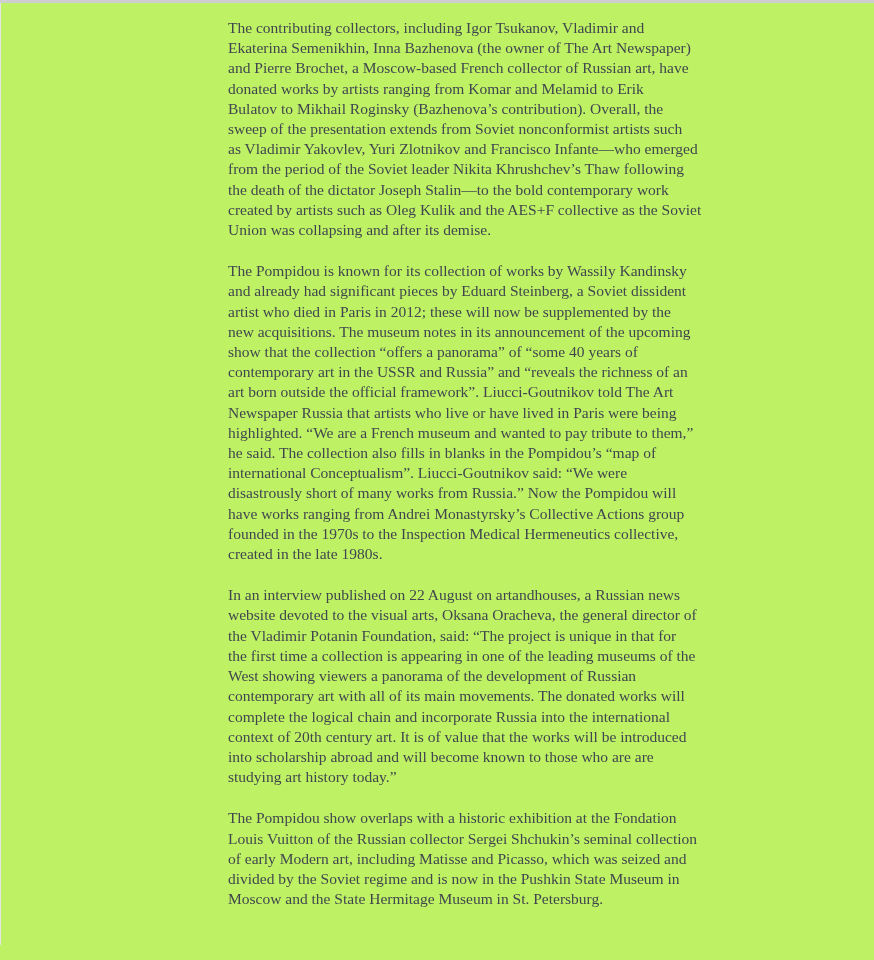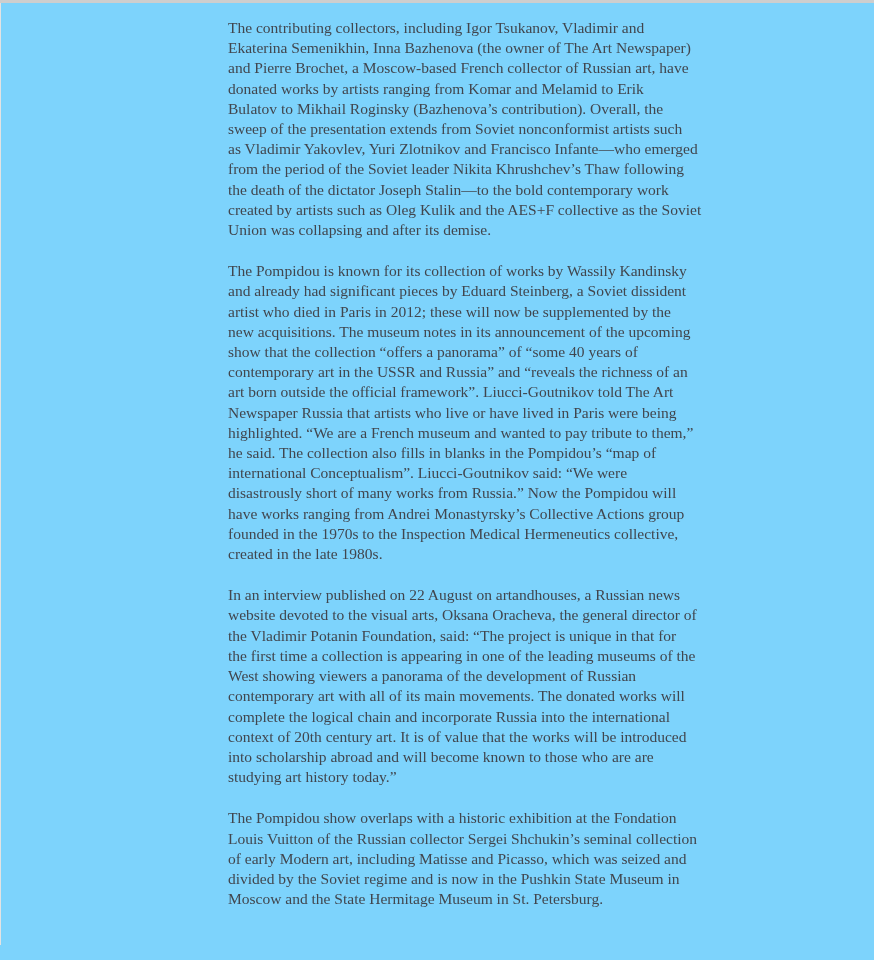--- a/index.html
+++ b/index.html
@@ -7,21 +7,21 @@
     padding: 0;
     background: #ffffff;
     width: 874px;
     height: 960px;
     overflow: hidden;
   }
   .page {
     position: relative;
     width: 874px;
     height: 960px;
-    background: #7dd3fc;
+    background: #bef264;
   }
   .top-border {
     position: absolute;
     top: 0;
     left: 0;
     width: 874px;
     height: 3px;
     background: #cecece;
   }
   .left-border {

